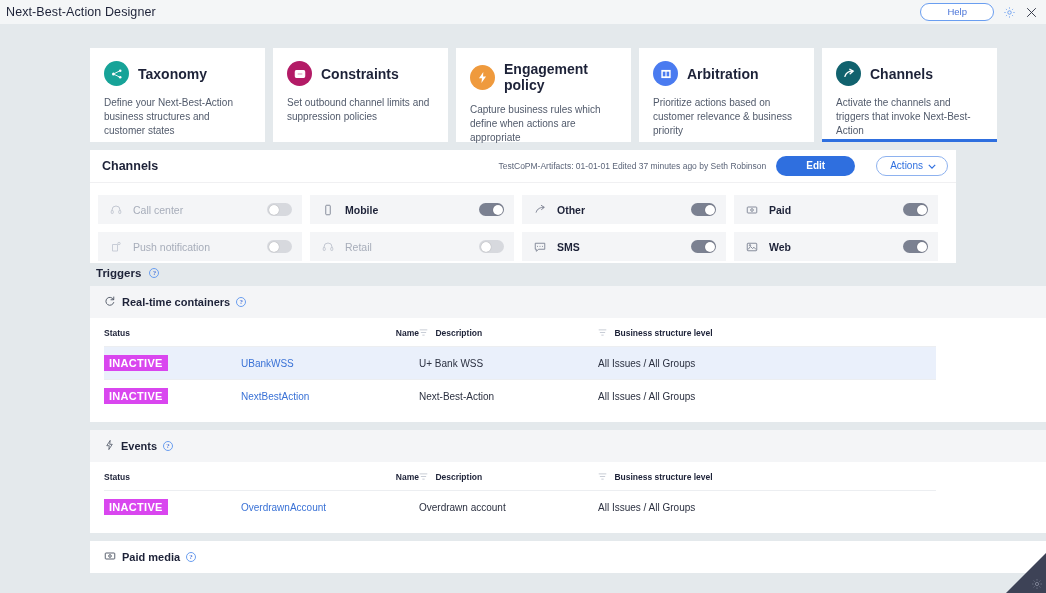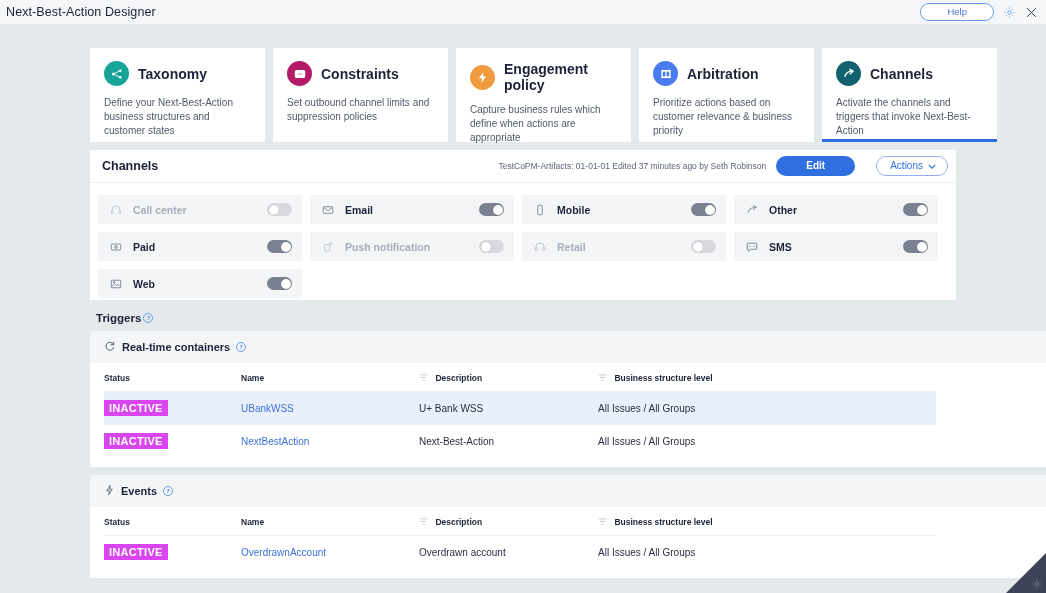--- a/index.html
+++ b/index.html
@@ -102,39 +102,39 @@
   }
   .chan-row {
     background: #f4f5f7; height: 29px;
     display: flex; align-items: center;
     padding: 0 10px 0 11px;
     cursor: pointer;
   }
   .chan-icon { width: 14px; height: 14px; margin-right: 10px; flex:0 0 auto;
                display:flex; align-items:center; justify-content:center; }
   .chan-label { font-size: 10.5px; font-weight: bold; color: #1d2238; }
-  .chan-row.off .chan-label { color: #a7adba; font-weight: bold; text-align: right; }
+  .chan-row.off .chan-label { color: #a7adba; font-weight: normal; text-align: right; }
   .toggle {
     margin-left: auto;
     width: 25px; height: 13px; border-radius: 7px;
     background: #d7d9de; position: relative; flex: 0 0 auto;
   }
   .toggle::after {
     content: ""; position: absolute; top: 1.5px; left: 1.5px;
     width: 10px; height: 10px; border-radius: 50%;
     background: #fff; box-shadow: 0 0 1px rgba(0,0,0,.35);
   }
   .toggle.on { background: #7b8191; }
   .toggle.on::after { left: auto; right: 1.5px; }
 
   
   .section-label {
-    display: flex; align-items: center; gap: 2px;
+    display: flex; align-items: center; gap: 8px;
     font-size: 11.5px; font-weight: bold; color: #1d2238;
-    margin: 12px 0 7px 96px;
+    margin: 4px 0 7px 96px;
   }
   .sub-panel {
     margin: 0 0 8px 90px; width: 1022px;
     background: #fff; padding: 0 0 10px 0;
   }
   .sub-head {
     display: flex; align-items: center; gap: 6px;
     background: #f4f5f7;
     padding: 9px 0 9px 14px;
     font-size: 11px; font-weight: bold; color: #1d2238;
@@ -158,21 +158,21 @@
   }
   tr.hl td { background: #eaf0fb; }
   tr.hl td:first-child { box-shadow: inset 0 0 0 0 #eaf0fb; }
   .badge {
     display: inline-block; background: #d946ef; color: #fff;
     font-size: 11px; font-weight: bold; letter-spacing: .3px;
     padding: 2px 5px;
   }
   .link { color: #3a72d6; cursor: pointer; }
   .c-status { width: 137px; }
-  .c-name { width: 178px; }
+  .c-name { width: 178px; text-align: right; }
   .c-desc { width: 179px; }
 
   
   .corner {
     position: absolute; right: 0; bottom: 0;
     width: 40px; height: 40px; overflow: hidden;
   }
   .corner::before {
     content: ""; position: absolute; right: 0; bottom: 0;
     border-style: solid; border-width: 0 0 40px 40px;
@@ -298,30 +298,20 @@
         <svg width="12" height="12" viewBox="0 0 24 24" fill="none" stroke="#c3c8d2" stroke-width="2">
             <path d="M4 14v-2a8 8 0 0 1 16 0v2"></path>
             <rect x="2.5" y="13" width="4" height="6" rx="1.6"></rect>
             <rect x="17.5" y="13" width="4" height="6" rx="1.6"></rect>
           </svg>
       </span>
       <span class="chan-label">Call center</span>
       <span class="toggle"></span>
     </div>
 
-    <div class="chan-row">
-      <span class="chan-icon">
-        <svg width="12" height="12" viewBox="0 0 24 24" fill="none" stroke="#7b8191" stroke-width="1.8">
-            <rect x="2.5" y="5.5" width="19" height="13" rx="1.5"></rect>
-            <path d="M3 7 L12 13.5 L21 7"></path>
-          </svg>
-      </span>
-      <span class="chan-label">Email</span>
-      <span class="toggle on"></span>
-    </div>
 
     <div class="chan-row">
       <span class="chan-icon">
         <svg width="12" height="12" viewBox="0 0 24 24" fill="none" stroke="#7b8191" stroke-width="1.8">
             <rect x="7.5" y="2.5" width="9" height="19" rx="1.6"></rect>
           </svg>
       </span>
       <span class="chan-label">Mobile</span>
       <span class="toggle on"></span>
     </div>

